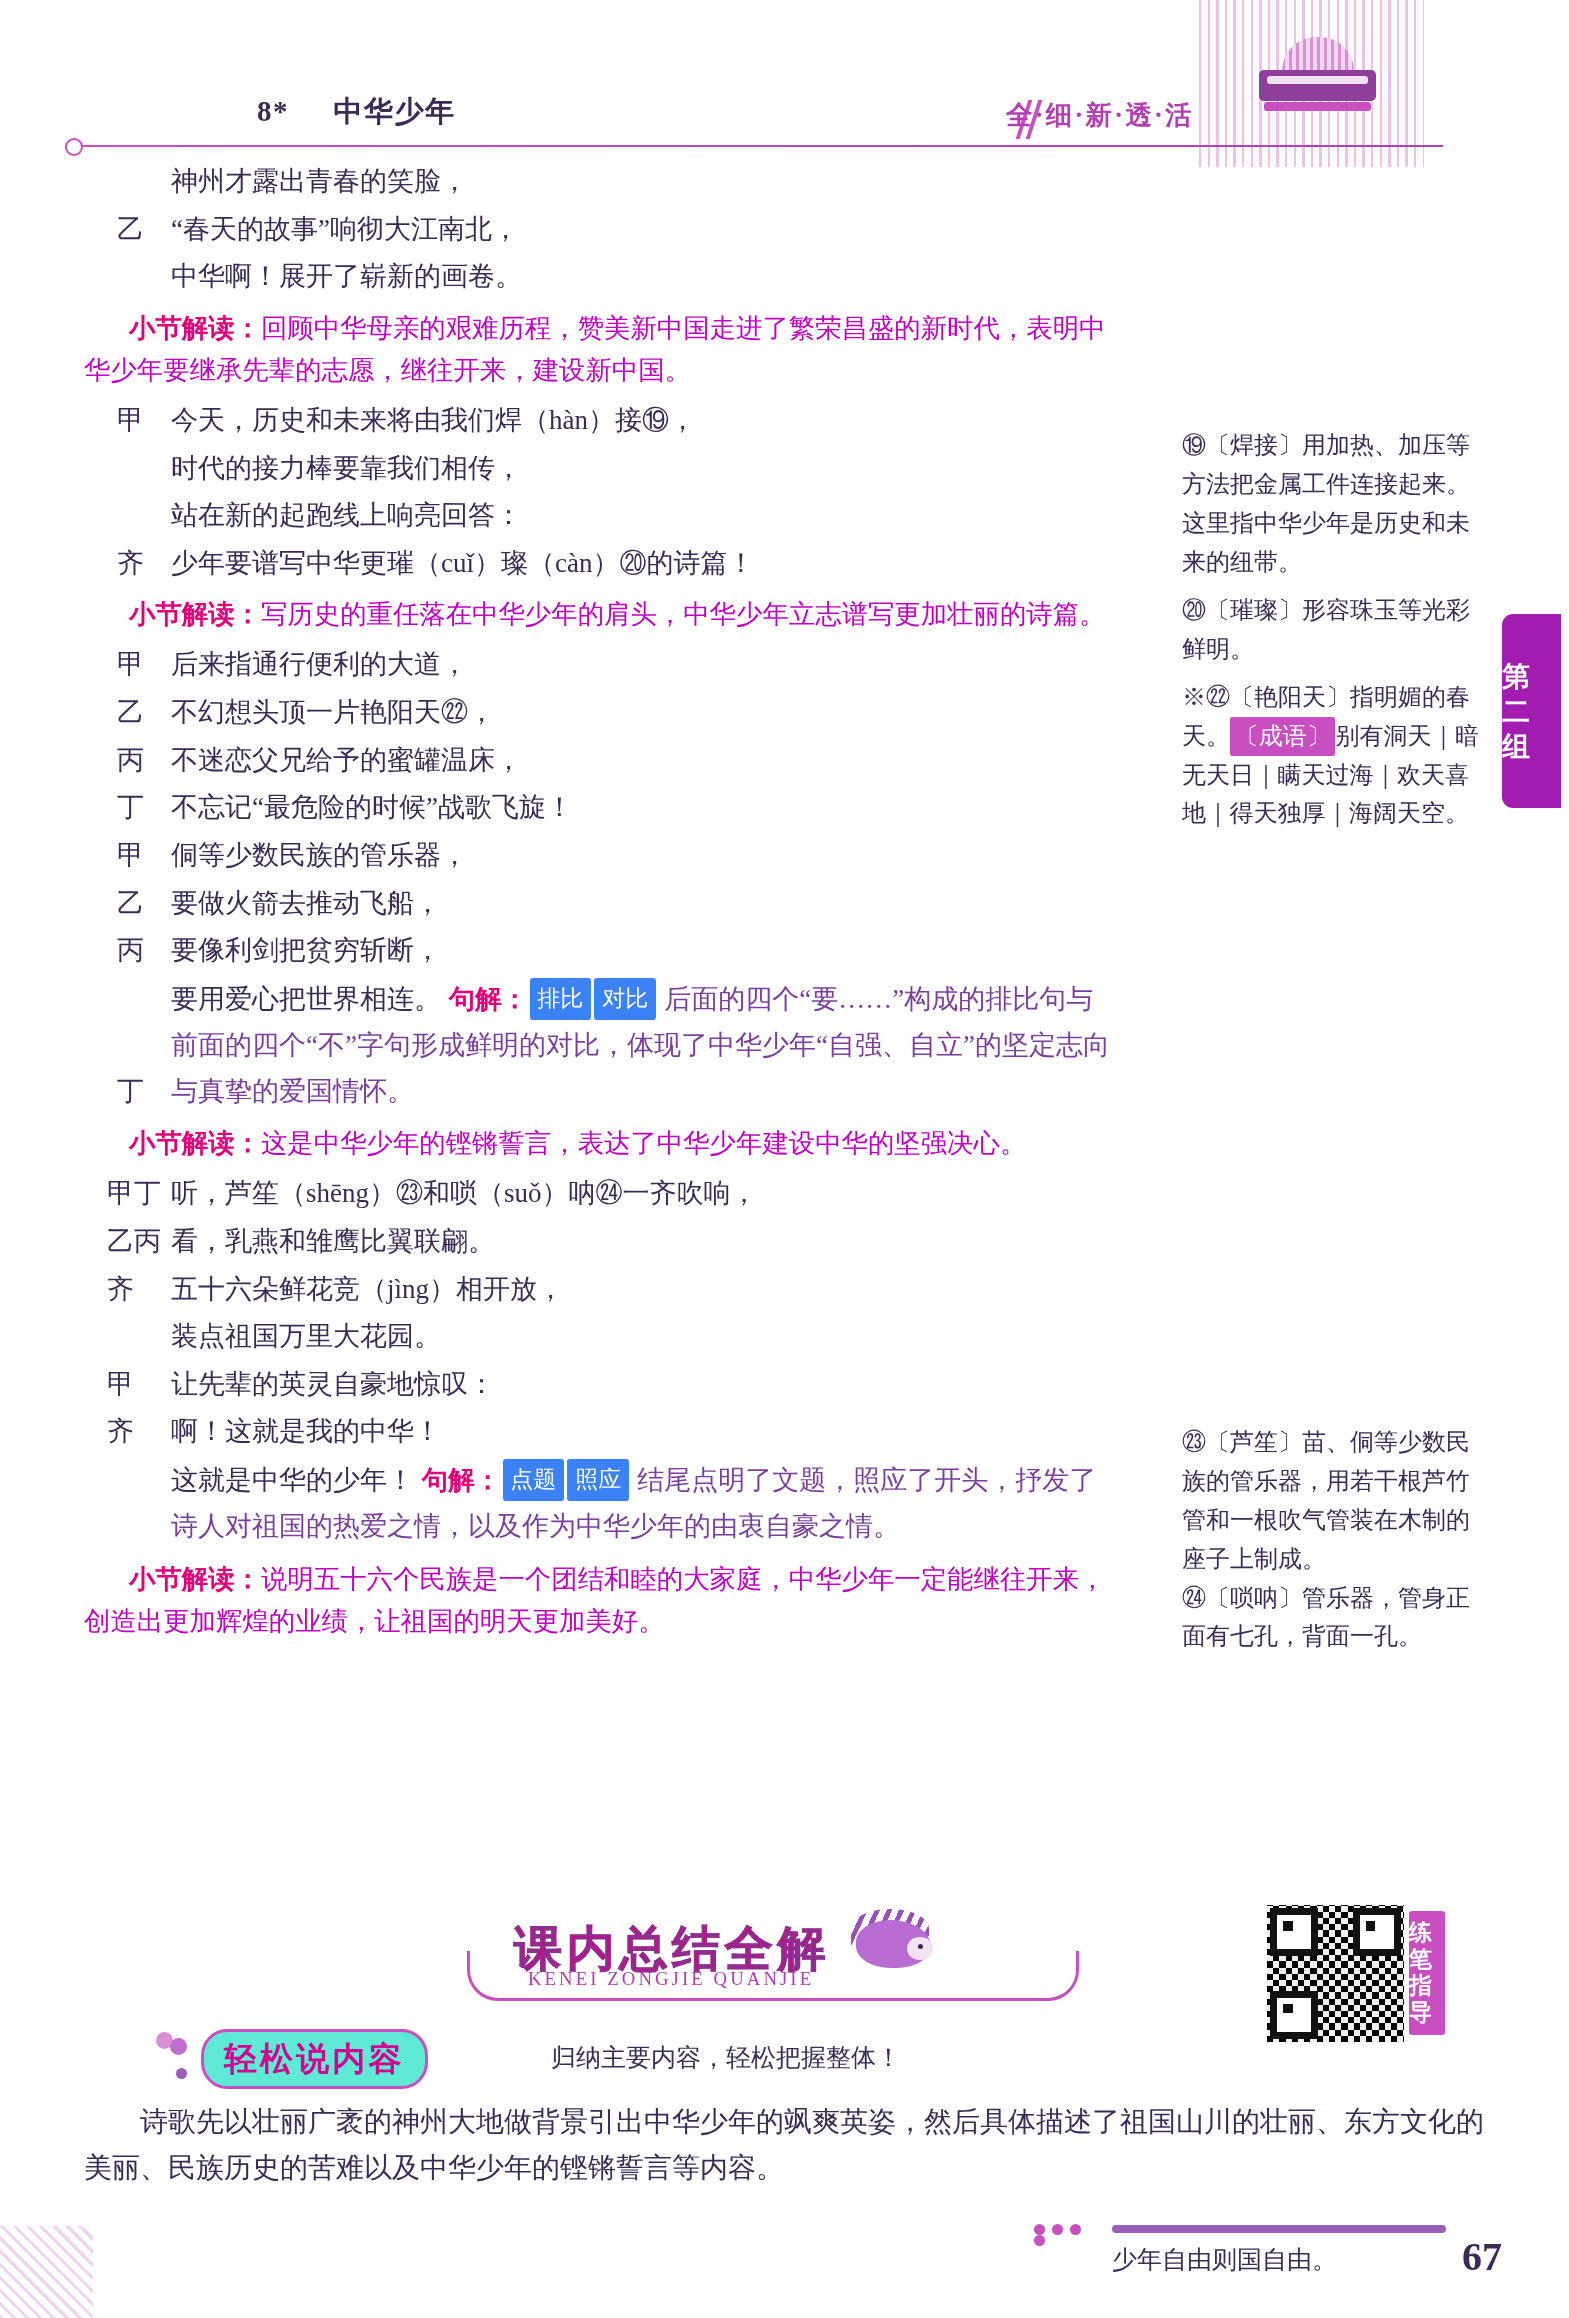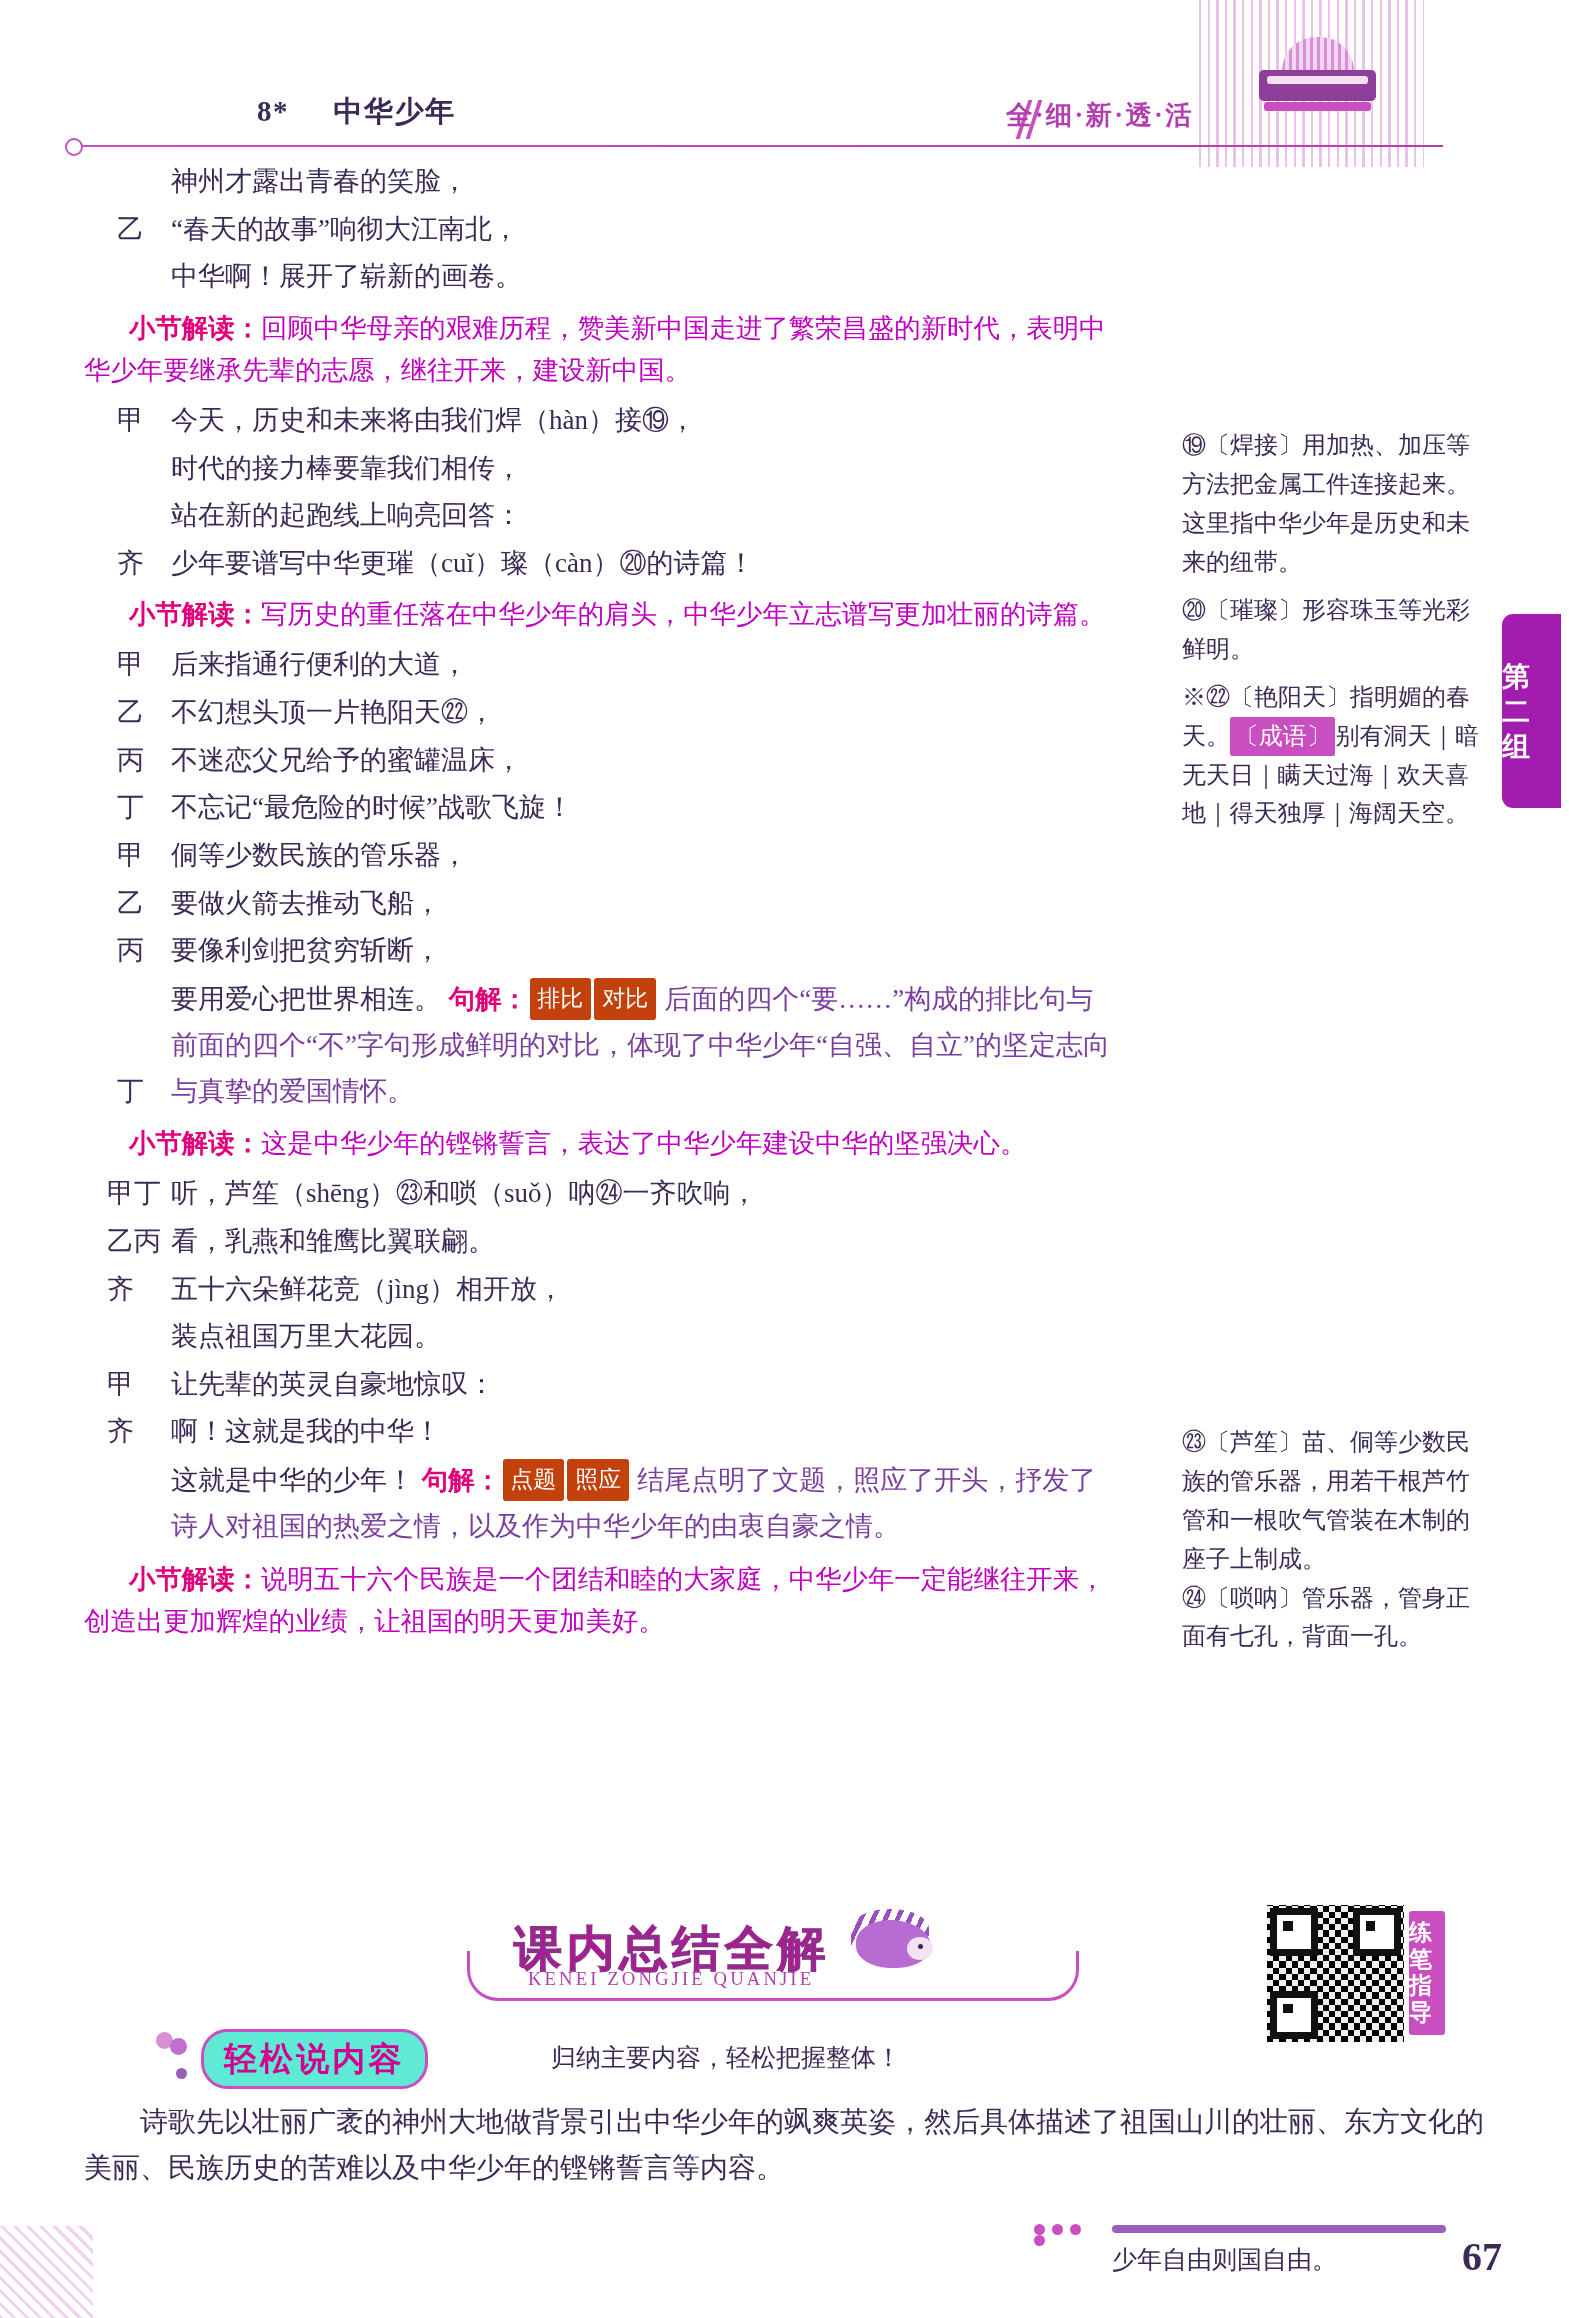--- a/index.html
+++ b/index.html
@@ -90,21 +90,21 @@
     margin:7.8px 0 7.8px 0;font-size:26.4px;line-height:1.6;
     color:#c000c0;
   }
   .sub-read .tag-pink{color:#e0007a;font-weight:bold;}
 
   .jujie-line{line-height:1.7;}
   .jujie{
     color:#e0007a;font-weight:bold;font-size:26.4px;margin-left:7.8px;
   }
   .chip{
-    display:inline-block;background:#c2410c;color:#fff;
+    display:inline-block;background:#3b82f6;color:#fff;
     padding:1.6px 7.8px;border-radius:3.1px;font-size:23px;margin:0 1.6px;
     vertical-align:1.6px;
   }
   .purple-para{color:#7a3f9c;}
 
   
   .col-notes{
     position:absolute;left:1182px;top:426px;width:303px;
     font-size:24px;line-height:1.62;color:#3b2a55;
     font-family:"Liberation Serif","DejaVu Serif",serif;

